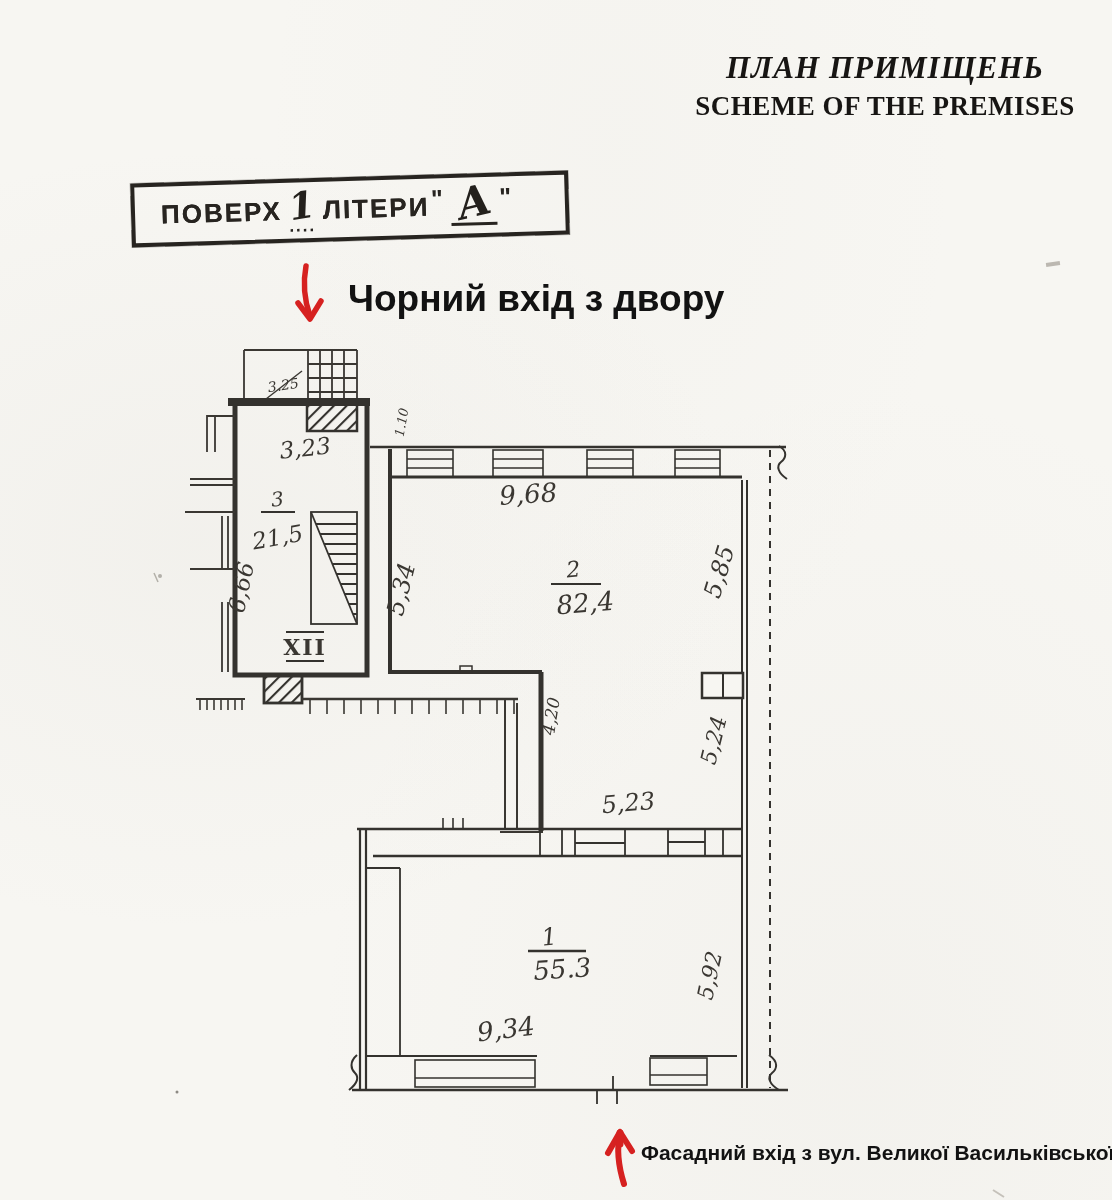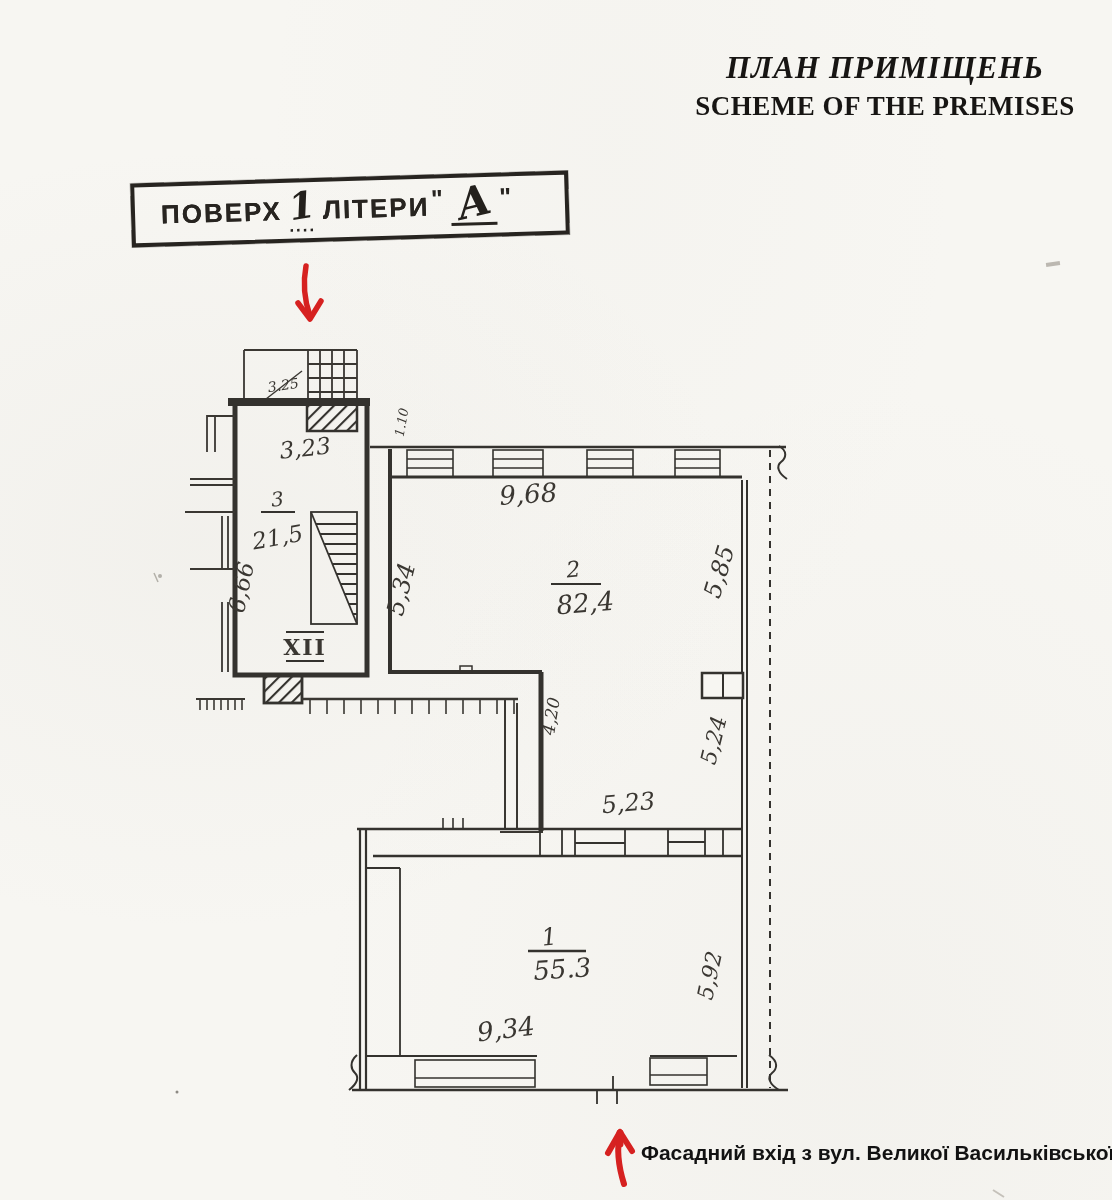--- a/index.html
+++ b/index.html
@@ -53,20 +53,21 @@
       <span class="floor-dots">....</span>
     </span>
     <span class="stamp-label">ЛІТЕРИ</span>
     <span class="quote">"</span>
     <span class="letter-wrap">
       <span class="hw letter-hw">А</span>
     </span>
     <span class="quote">"</span>
   </div>
 
+  <div class="note note-back">Чорний вхід з двору</div>
   <div class="note note-front">Фасадний вхід з вул. Великої Васильківської</div>
 
   <svg class="plan" width="1112" height="1200" viewBox="0 0 1112 1200">
     <defs>
       <pattern id="hatch" width="9" height="9" patternUnits="userSpaceOnUse" patternTransform="rotate(45)">
         <line x1="1" y1="0" x2="1" y2="9" stroke="#34322e" stroke-width="2.2"></line>
       </pattern>
     </defs>
 
     <g stroke="#3a3732" stroke-width="1.8" fill="none">

